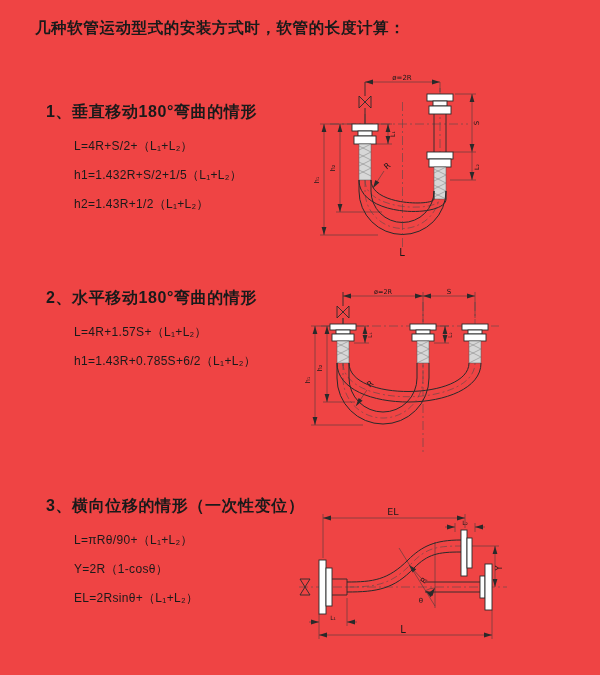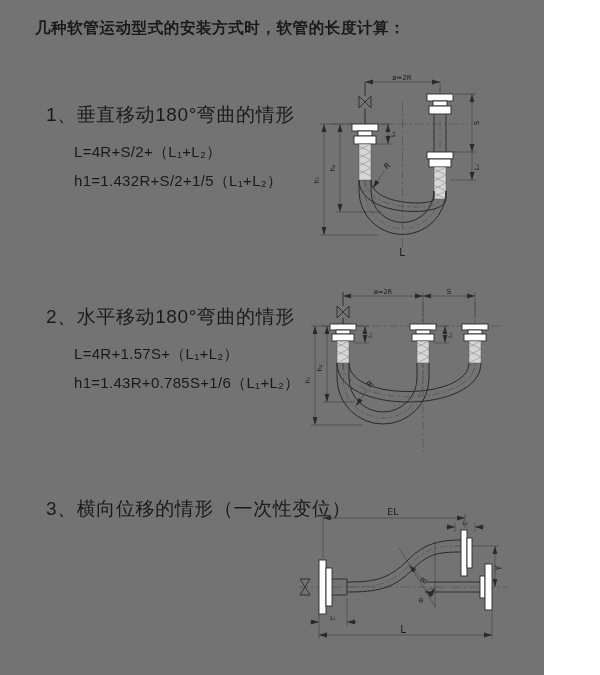--- a/index.html
+++ b/index.html
@@ -1,25 +1,25 @@
 <!DOCTYPE html>
 <html><head>
 <meta charset="utf-8">
 <style>
   html,body{margin:0;padding:0}
   body{
     width:600px;height:675px;background:#ffffff;
     font-family:"Liberation Sans","DejaVu Sans",sans-serif;color:#1a1a1a;
   }
-  .page{position:relative;width:544px;height:675px;background:#737373;overflow:hidden}
+  .page{position:relative;width:600px;height:675px;background:#ef4444;overflow:hidden}
   .title{position:absolute;left:35px;top:18px;font-size:15.5px;font-weight:700;letter-spacing:.6px}
   .section{position:absolute;left:46px}
-  .heading{font-size:19px;font-weight:400;letter-spacing:.6px}
+  .heading{font-size:16px;font-weight:700;letter-spacing:.6px}
   .formulas{margin:9px 0 0 28px}
-  .formula{font-size:15px;line-height:29px;letter-spacing:.3px;white-space:nowrap}
+  .formula{font-size:12px;line-height:29px;letter-spacing:.3px;white-space:nowrap}
   svg.diag{position:absolute}
   svg text{font-family:"DejaVu Sans","Liberation Sans",sans-serif;fill:#1a1a1a}
   .ln{stroke:#2a2a2a;stroke-width:.9;fill:none}
   .hose{stroke:#2a2a2a;stroke-width:1;fill:none}
   .dim{stroke:#3a3a3a;stroke-width:.55;fill:none}
   .cl{stroke:#4a4a4a;stroke-width:.55;fill:none;stroke-dasharray:9 3 2 3}
   .cld{stroke:#4a4a4a;stroke-width:.55;fill:none;stroke-dasharray:7 3 2 3}
   .fit{stroke:#2a2a2a;stroke-width:.9;fill:#fefefe}
   .braid{fill:#d7d7d7;stroke:#555;stroke-width:.5}
   .hatch{stroke:#7d7d7d;stroke-width:.5}
@@ -30,33 +30,39 @@
 
 <div class="page">
 
   <div class="title">几种软管运动型式的安装方式时，软管的长度计算：</div>
 
   <div class="section" style="top:102px">
     <div class="heading">1、垂直移动180°弯曲的情形</div>
     <div class="formulas">
       <div class="formula">L=4R+S/2+（L₁+L₂）</div>
       <div class="formula">h1=1.432R+S/2+1/5（L₁+L₂）</div>
+      <div class="formula">h2=1.43R+1/2（L₁+L₂）</div>
     </div>
   </div>
 
-  <div class="section" style="top:304px">
+  <div class="section" style="top:288px">
     <div class="heading">2、水平移动180°弯曲的情形</div>
     <div class="formulas">
       <div class="formula">L=4R+1.57S+（L₁+L₂）</div>
-      <div class="formula">h1=1.43R+0.785S+1/6（L₁+L₂）</div>
+      <div class="formula">h1=1.43R+0.785S+6/2（L₁+L₂）</div>
     </div>
   </div>
 
   <div class="section" style="top:496px">
     <div class="heading">3、横向位移的情形（一次性变位）</div>
+    <div class="formulas">
+      <div class="formula">L=πRθ/90+（L₁+L₂）</div>
+      <div class="formula">Y=2R（1-cosθ）</div>
+      <div class="formula">EL=2Rsinθ+（L₁+L₂）</div>
+    </div>
   </div>
 
   <svg class="diag" style="left:310px;top:72px" width="200" height="188" viewBox="0 0 200 188">
     <defs>
         <path id="ah1" d="M0 0 L-8 2.4 L-8 -2.4 Z"></path>
       </defs>
     <g>
       <line class="cl" x1="92.5" y1="30" x2="92.5" y2="176"></line>
       <line class="cl" x1="20" y1="52" x2="158" y2="52"></line>
       <line class="cl" x1="130" y1="16" x2="130" y2="95"></line>

